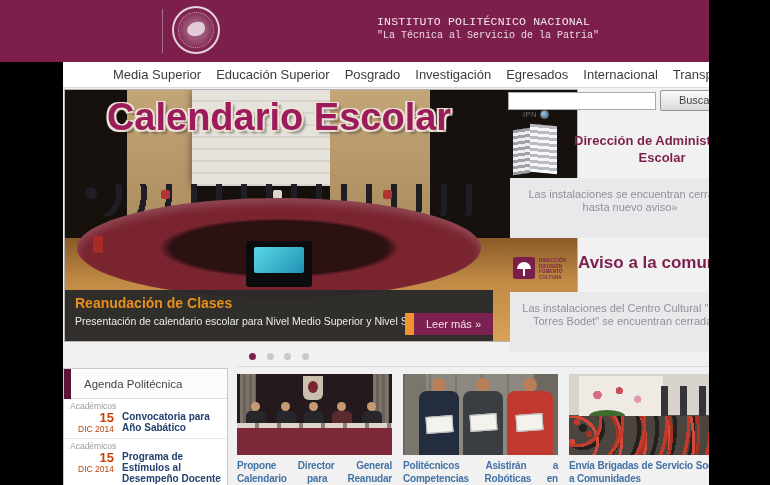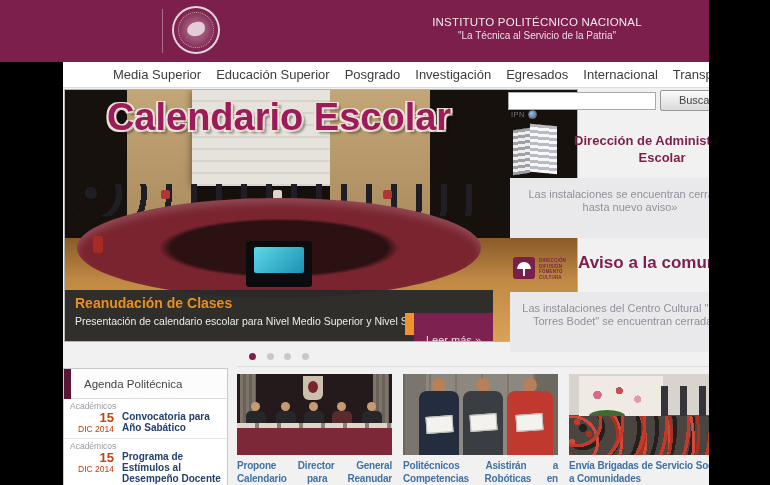--- a/index.html
+++ b/index.html
@@ -14,21 +14,21 @@
   .sep-flagline { height:3px; width:78px; margin:1px 0 2px 0;
      background:linear-gradient(90deg,#2f6b4f 0 34%,#efe3ea 34% 50%,#b54a52 50% 100%); }
   .sep-caption { font-size:6px; line-height:7px; color:#d9bfce; letter-spacing:.4px; }
   .hdr-divider { position:absolute; left:162px; top:9px; width:1px; height:44px; background:rgba(255,255,255,.35); }
   .seal { position:absolute; left:172px; top:6px; width:48px; height:48px; border-radius:50%;
           border:2px solid rgba(255,255,255,.8);
           background:radial-gradient(circle at 50% 50%, rgba(255,255,255,.25) 0 30%, rgba(255,255,255,.05) 60%, transparent 70%); }
   .seal::before { content:""; position:absolute; inset:4px; border-radius:50%; border:1px dotted rgba(255,255,255,.55); }
   .seal::after { content:""; position:absolute; left:13px; top:14px; width:18px; height:14px;
                  background:rgba(255,255,255,.7); border-radius:62% 40% 55% 48%; transform:rotate(-8deg); }
-  .inst-block { position:absolute; right:12px; top:15px; width:320px; text-align:center; color:#f3e8ee; }
+  .inst-block { position:absolute; right:12px; top:15px; width:320px; text-align:left; color:#f3e8ee;font-family:Liberation Mono, monospace; }
   .inst-name { font-size:11.5px; letter-spacing:.2px; line-height:14px; }
   .inst-motto { font-size:10px; line-height:13px; color:#eddbe5; }
 
   
   .nav { position:absolute; left:63px; top:62px; width:646px; height:26px; background:#fff;
          border-bottom:1px solid #dcdcdc; display:flex; align-items:center; padding-left:50px; gap:15px; z-index:4; }
   .nav-item { font-size:13px; color:#3c3c3c; white-space:nowrap; cursor:pointer; }
 
   
   .content-bg { position:absolute; left:63px; top:88px; width:646px; height:397px; background:#f2f1f2; }
@@ -60,33 +60,33 @@
 
   .headline { position:absolute; left:0; top:6px; width:428px; text-align:center;
       font-size:38px; font-weight:700; letter-spacing:0; color:#9c1b5a;
       text-shadow:-2px -1px 0 #ece2d6, 2px -1px 0 #ece2d6, -2px 2px 0 #ece2d6, 2px 2px 1px #d9cabb, 3px 3px 3px rgba(0,0,0,.55); }
 
   .slide-caption { position:absolute; left:0; bottom:0; width:428px; height:51px; background:rgba(42,42,42,.96); }
   .slide-cap-title { position:absolute; left:10px; top:5px; font-size:14px; font-weight:700; color:#e8901d; }
   .slide-cap-text { position:absolute; left:10px; top:25px; font-size:10.5px; color:#ececec; }
   .readmore-wrap { position:absolute; right:0; bottom:6px; height:22px; display:flex; cursor:pointer; }
   .readmore-bar { width:9px; height:22px; background:#ef9331; }
-  .readmore-btn { height:22px; padding:16px 12px; background:#7c2150; color:#f0dfe8; font-size:11px; line-height:22px; }
+  .readmore-btn { height:22px; padding:0 12px; background:#7c2150; color:#f0dfe8; font-size:11px; line-height:22px; }
 
   .dots { position:absolute; left:65px; top:346px; width:428px; text-align:center; }
   .dot { display:inline-block; width:7px; height:7px; border-radius:50%; background:#c9c9c9; margin:0 3px; cursor:pointer; }
   .dot.active { background:#7d1f4c; }
 
   
   .search-input { position:absolute; left:508px; top:92px; width:148px; height:18px; background:#fff;
       border:1px solid #a9a9a9; font-size:11px; padding:0 4px; }
   .search-btn { position:absolute; left:660px; top:90px; width:72px; height:21px;
       background:linear-gradient(#fbfbfb,#dadada); border:1px solid #979797; border-radius:2px;
       font-size:11px; color:#444; text-align:center; line-height:19px; cursor:pointer; }
-  .ipn-row { position:absolute; left:511px; top:110px; font-size:7.5px; color:#70707a; letter-spacing:.5px; }
+  .ipn-row { position:absolute; left:523px; top:110px; font-size:7.5px; color:#70707a; letter-spacing:.5px; }
   .globe-icon { display:inline-block; vertical-align:-2px; width:9px; height:9px; border-radius:50%;
       background:radial-gradient(circle at 35% 35%, #9cc2e4, #36648f); border:1px solid #777; margin-left:3px; }
 
   .building-icon { position:absolute; left:513px; top:124px; width:46px; height:52px; }
   .building-icon .f1 { position:absolute; left:0; top:5px; width:17px; height:45px; transform:skewY(-9deg);
       background:repeating-linear-gradient(180deg,#9fa0a8 0 3px,#eceef0 3px 6px); }
   .building-icon .f2 { position:absolute; left:17px; top:1px; width:27px; height:48px; transform:skewY(5deg);
       background:repeating-linear-gradient(180deg,#b9bac2 0 3px,#f6f7f8 3px 6px); }
   .sb1-title { position:absolute; left:556px; top:132px; width:212px; text-align:center;
       font-size:13px; font-weight:700; color:#7d1f4c; line-height:17px; cursor:pointer; }

